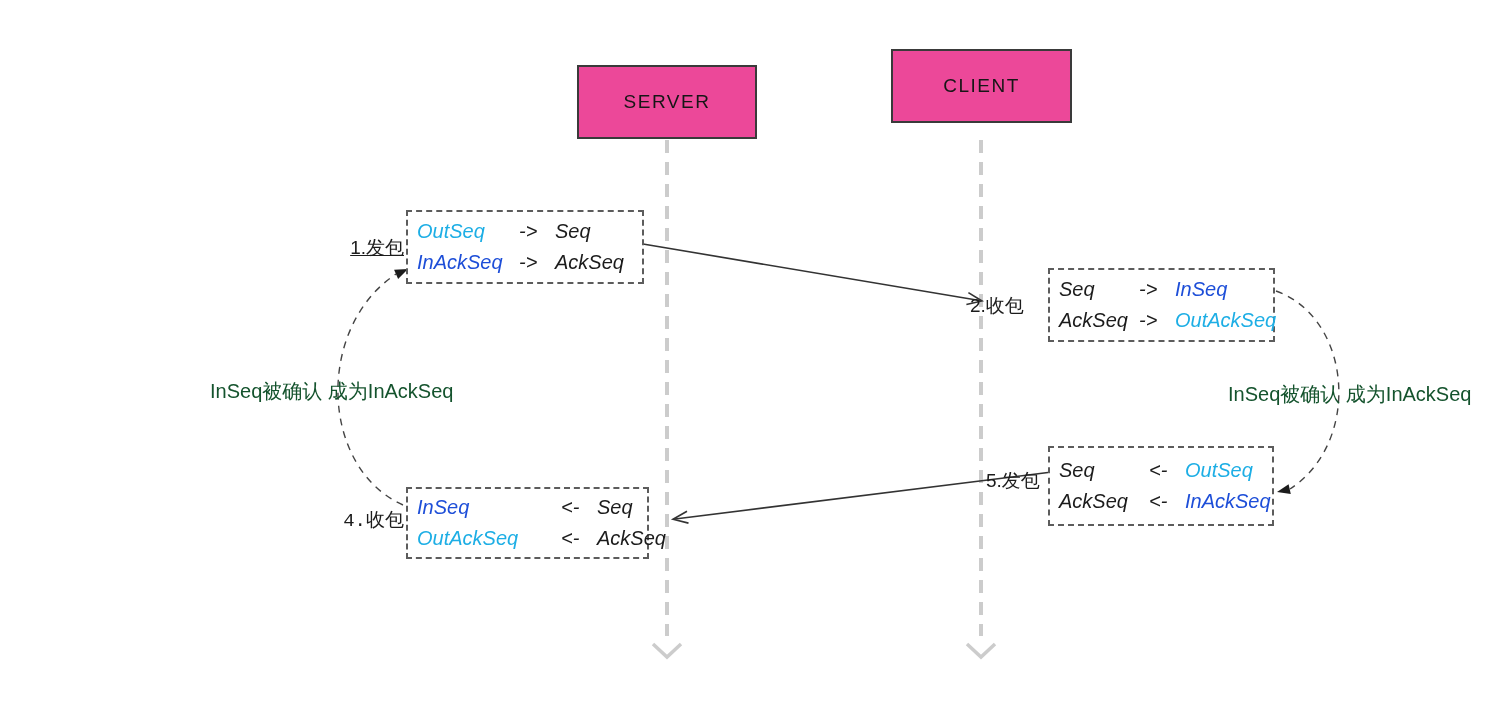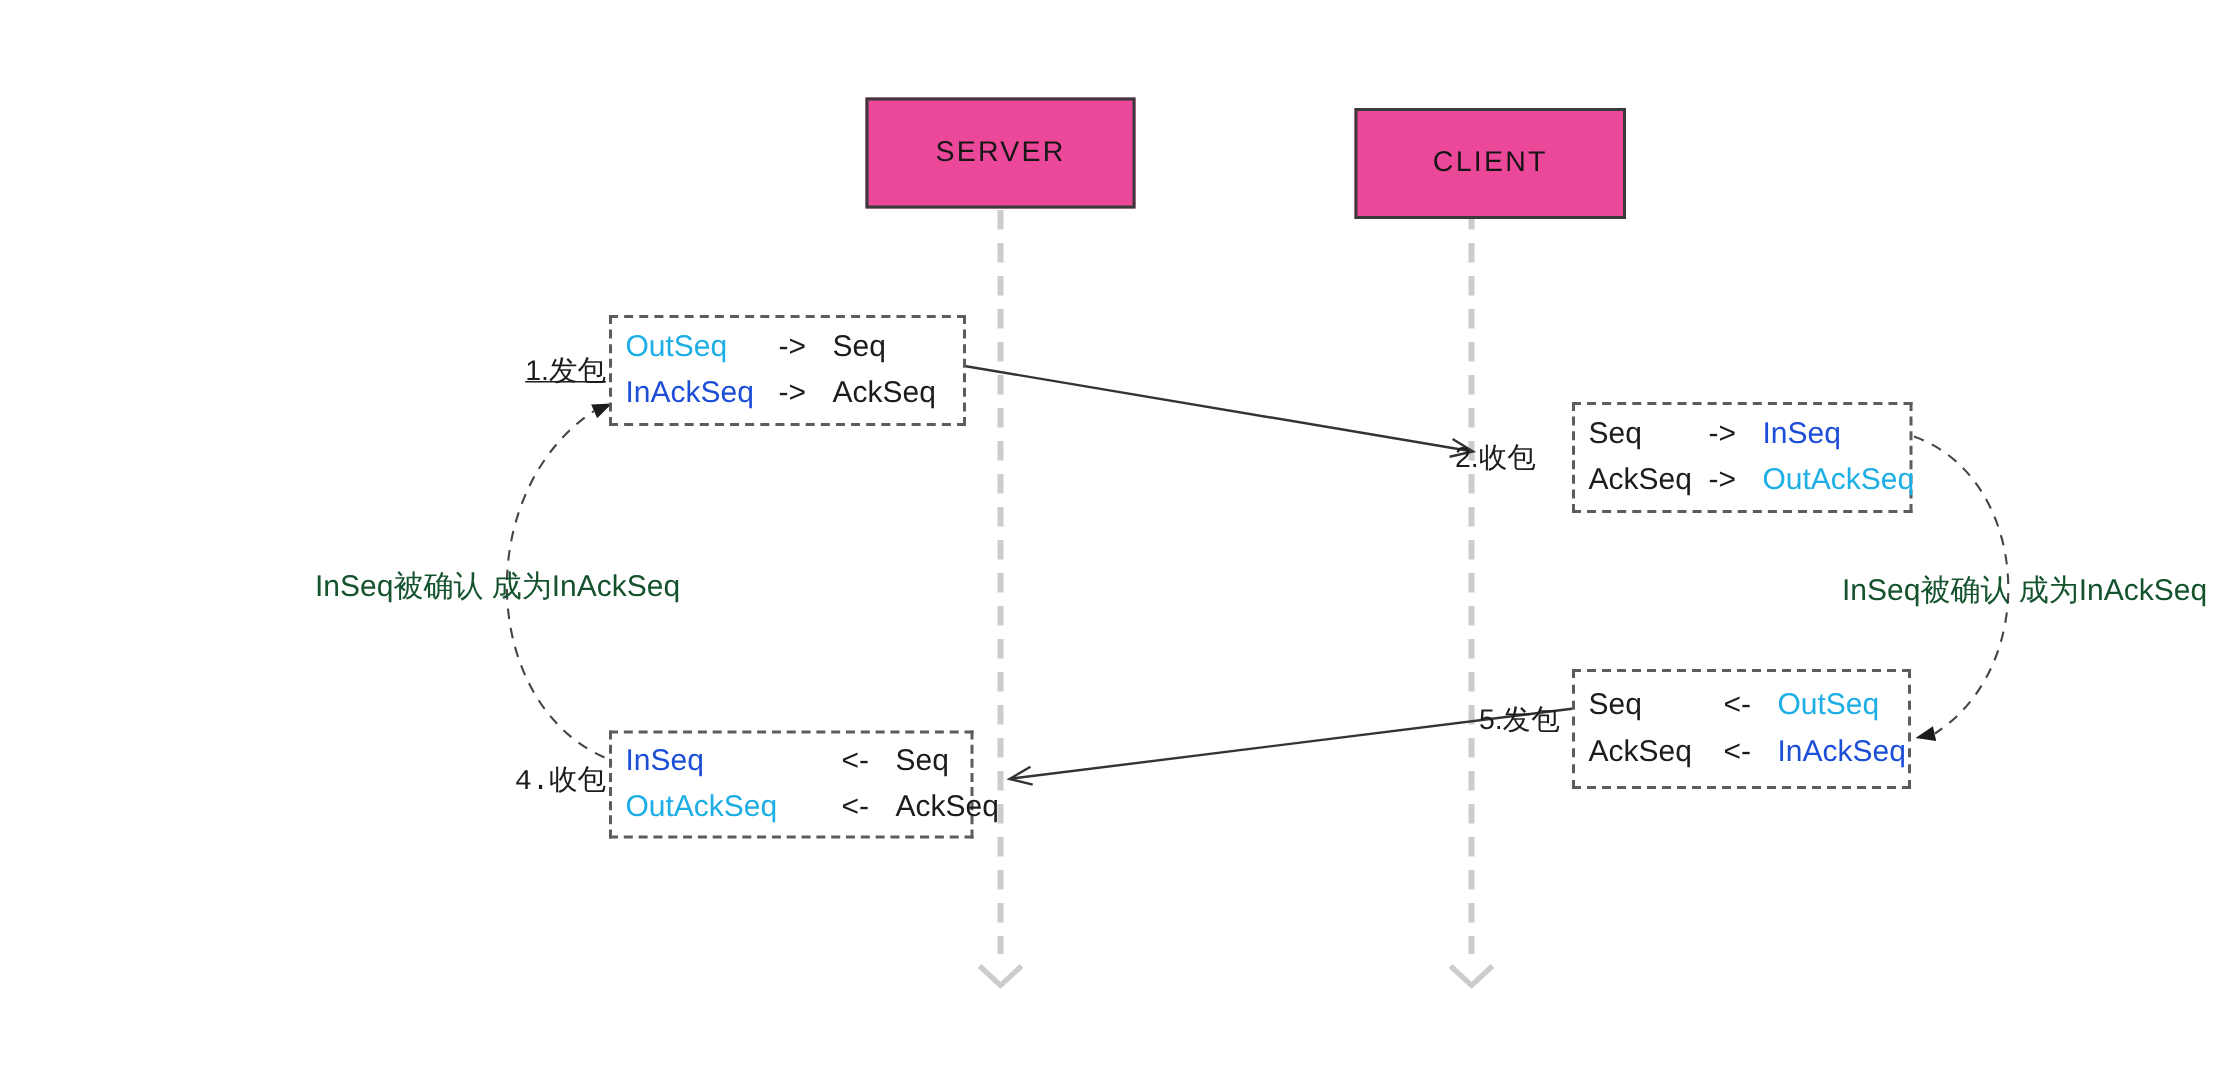--- a/index.html
+++ b/index.html
@@ -13,21 +13,21 @@
     display:flex;align-items:center;justify-content:center;
     font-size:19px;color:#161616;letter-spacing:1.5px;box-sizing:border-box;
   }
   .msgbox{
     position:absolute;border:2px dashed #5c5c5c;background:#ffffff;
     box-sizing:border-box;display:flex;flex-direction:column;justify-content:center;
     padding:4px 9px;
   }
   .mrow{
     display:grid;grid-template-columns:var(--acol) 36px auto;
-    align-items:center;font-size:20px;line-height:31px;color:#1c1c1c;white-space:nowrap;
+    align-items:center;font-size:20px;line-height:31px;color:#1c1c1c;white-space:nowrap;font-style:italic;
   }
   .cyan{color:#1daee5;}
   .red{color:#1d4ed8;}
   .steplabel{
     position:absolute;font-size:19px;color:#1c1c1c;white-space:nowrap;line-height:23px;
   }
   .steplabel.right-align{text-align:right;}
   .note{
     position:absolute;font-size:20px;color:#14532d;white-space:nowrap;line-height:24px;
   }
@@ -54,21 +54,21 @@
     <path d="M 403 505 C 320 468, 315 328, 396 274" fill="none" stroke="#444444" stroke-width="1.4" stroke-dasharray="7 6"></path>
     <polygon points="408,269 398.1,278.9 394.1,269.7" fill="#1c1c1c"></polygon>
 
     <path d="M 1276 291 C 1352 318, 1362 442, 1290 489" fill="none" stroke="#444444" stroke-width="1.4" stroke-dasharray="7 6"></path>
     <polygon points="1277,492 1288.6,484.2 1290.8,494.0" fill="#1c1c1c"></polygon>
   </svg>
 
   <div class="actor" style="left:577px;top:65px;width:180px;height:74px;">
     <span>SERVER</span>
   </div>
-  <div class="actor" style="left:891px;top:72px;width:181px;height:74px;margin-left:12px;">
+  <div class="actor" style="left:891px;top:49px;width:181px;height:74px;">
     <span>CLIENT</span>
   </div>
 
   <div class="msgbox" style="left:406px;top:210px;width:238px;height:74px;--acol:102px;">
     <div class="mrow">
       <span class="cyan">OutSeq</span>
       <span>-&gt;</span>
       <span>Seq</span>
     </div>
     <div class="mrow">

